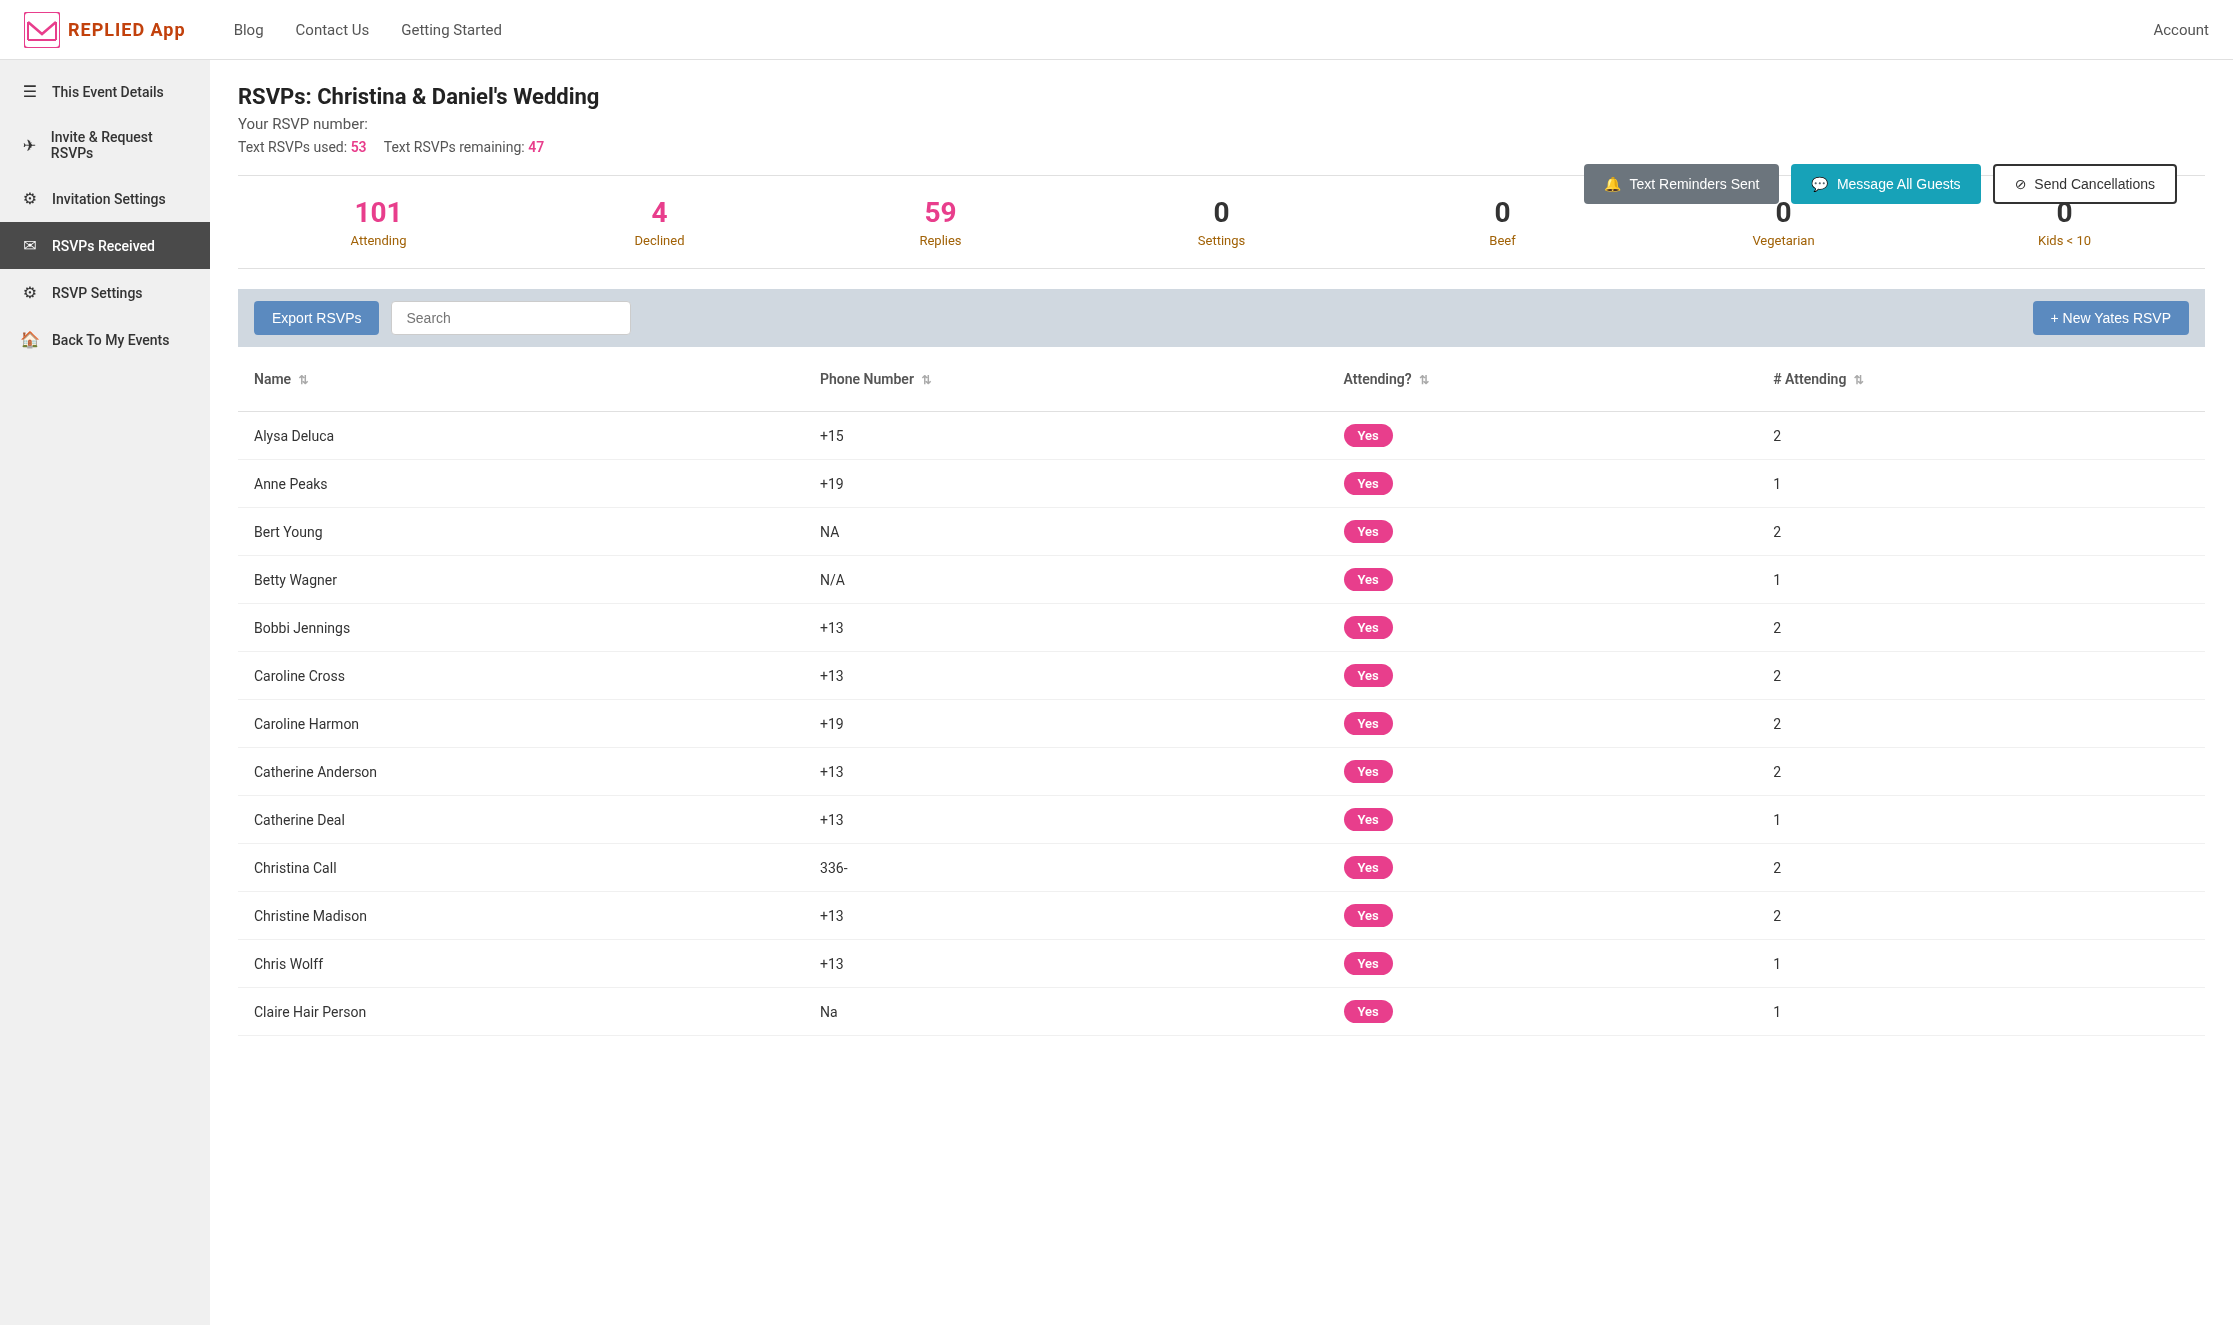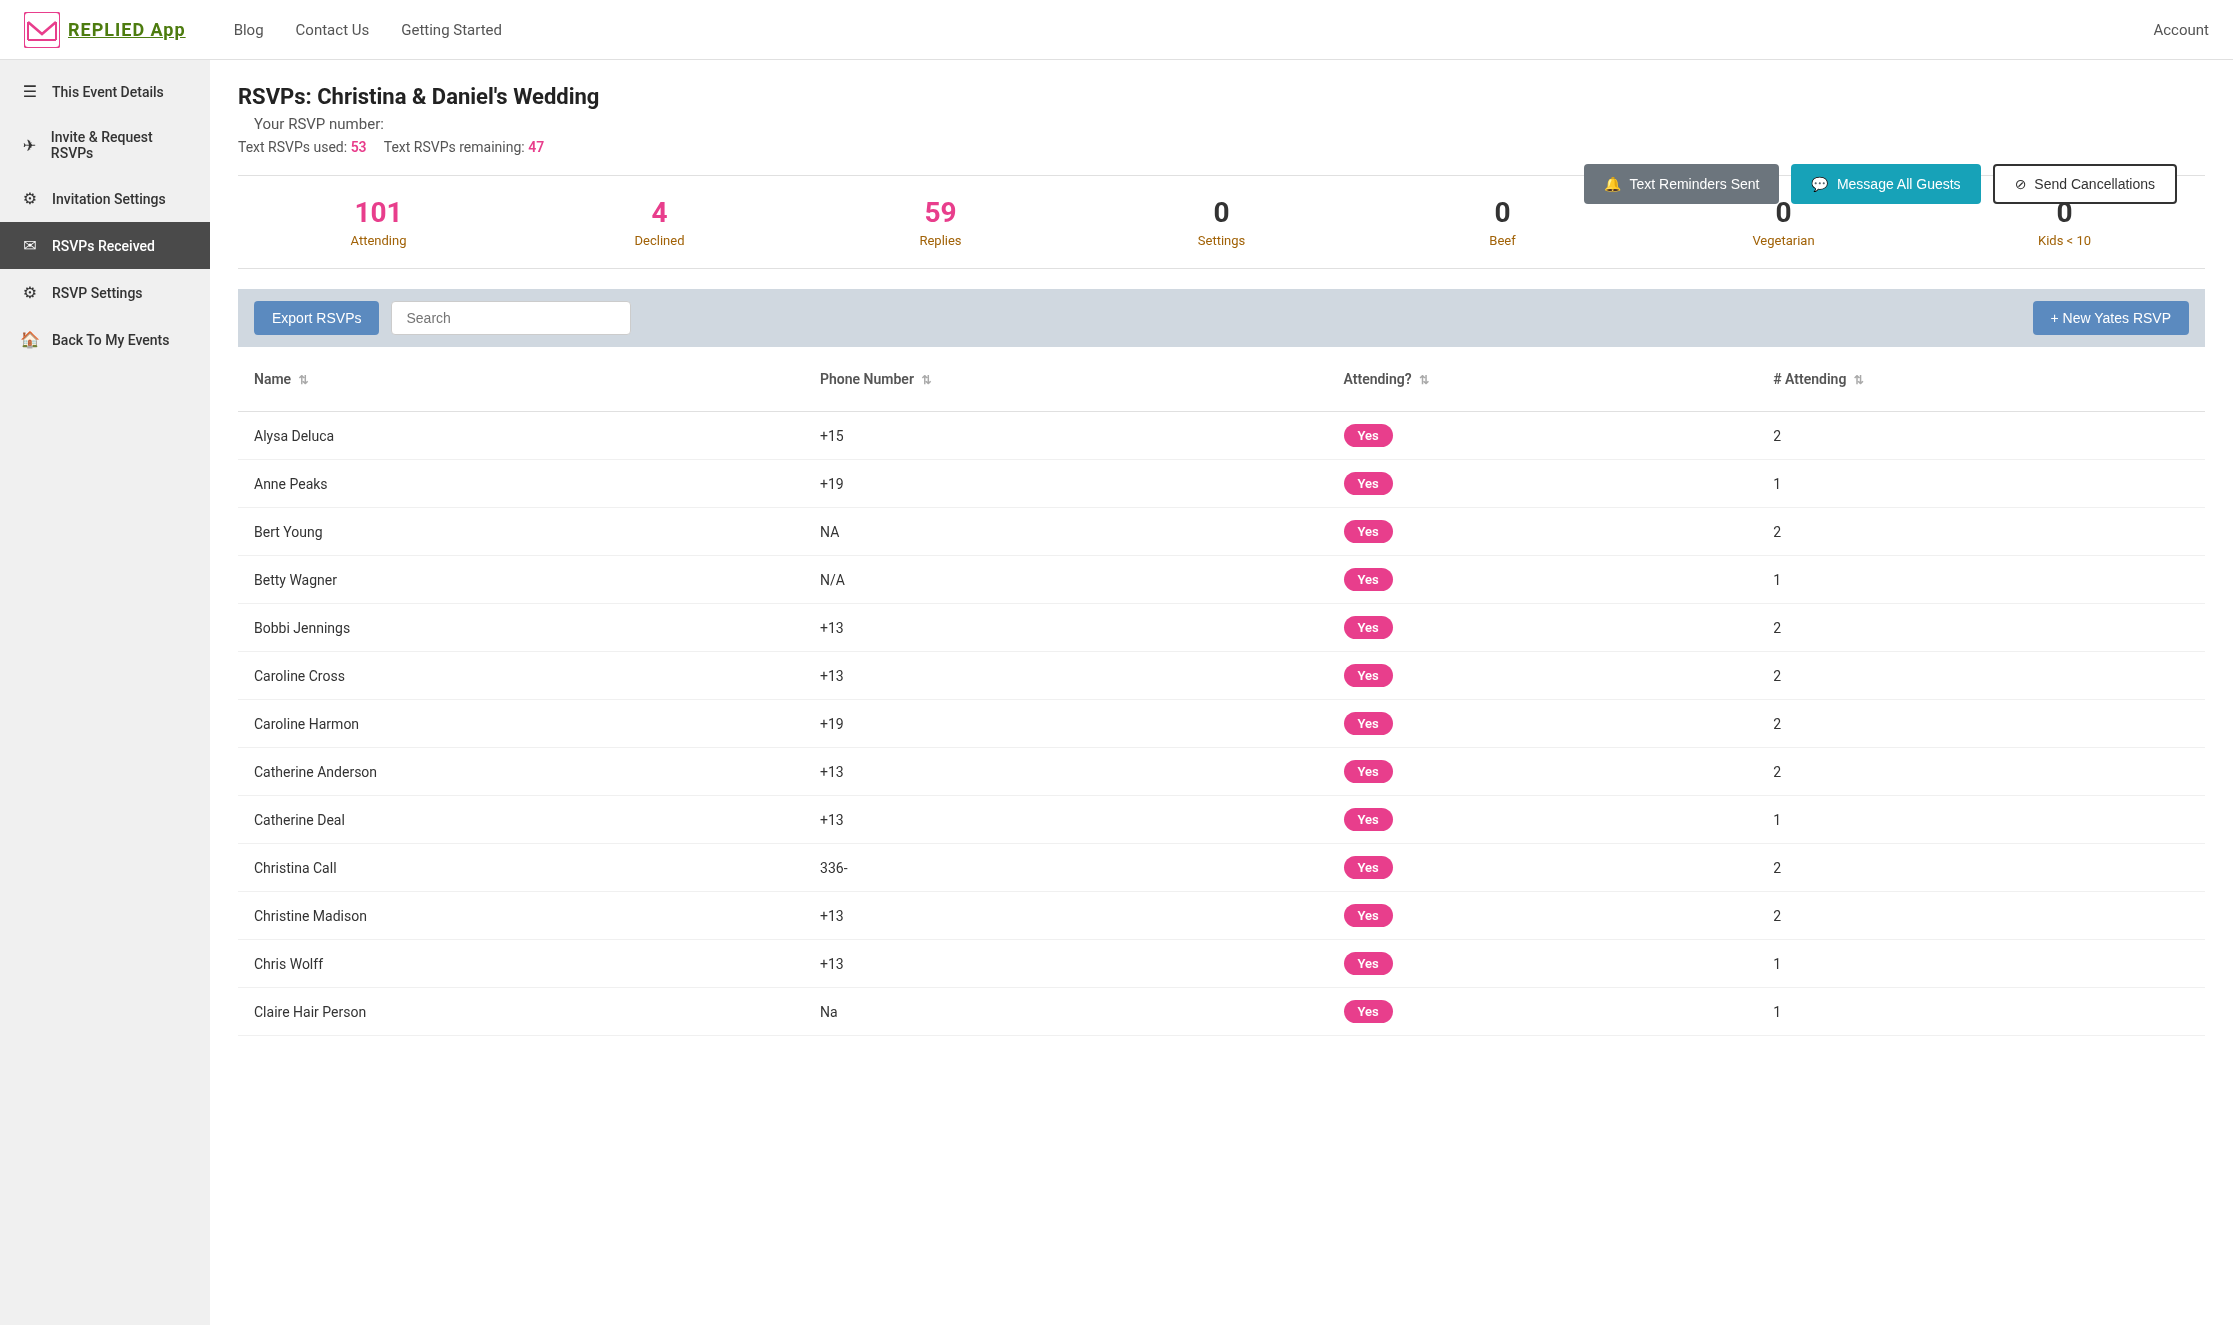--- a/index.html
+++ b/index.html
@@ -22,23 +22,22 @@
       gap: 8px;
       margin-right: 48px;
     }
     .logo-icon {
       width: 36px;
       height: 36px;
     }
     .logo-text {
       font-size: 18px;
       font-weight: 700;
-      color: #4d7c0f;
+      color: #c2410c;
       letter-spacing: 1px;
-      text-decoration: underline;
     }
     .nav-links {
       display: flex;
       gap: 32px;
       flex: 1;
     }
     .nav-link {
       color: #555;
       font-size: 15px;
       cursor: pointer;
@@ -98,21 +97,20 @@
     .page-title {
       font-size: 22px;
       font-weight: 700;
       color: #222;
       margin-bottom: 6px;
     }
     .rsvp-number-row {
       font-size: 15px;
       color: #555;
       margin-bottom: 6px;
-      margin-left: 16px;
     }
     .text-rsvp-row {
       font-size: 14px;
       color: #555;
       margin-bottom: 20px;
     }
     .text-rsvp-used { color: #e83e8c; font-weight: 600; }
     .text-rsvp-remaining { color: #e83e8c; font-weight: 600; }
 
     

